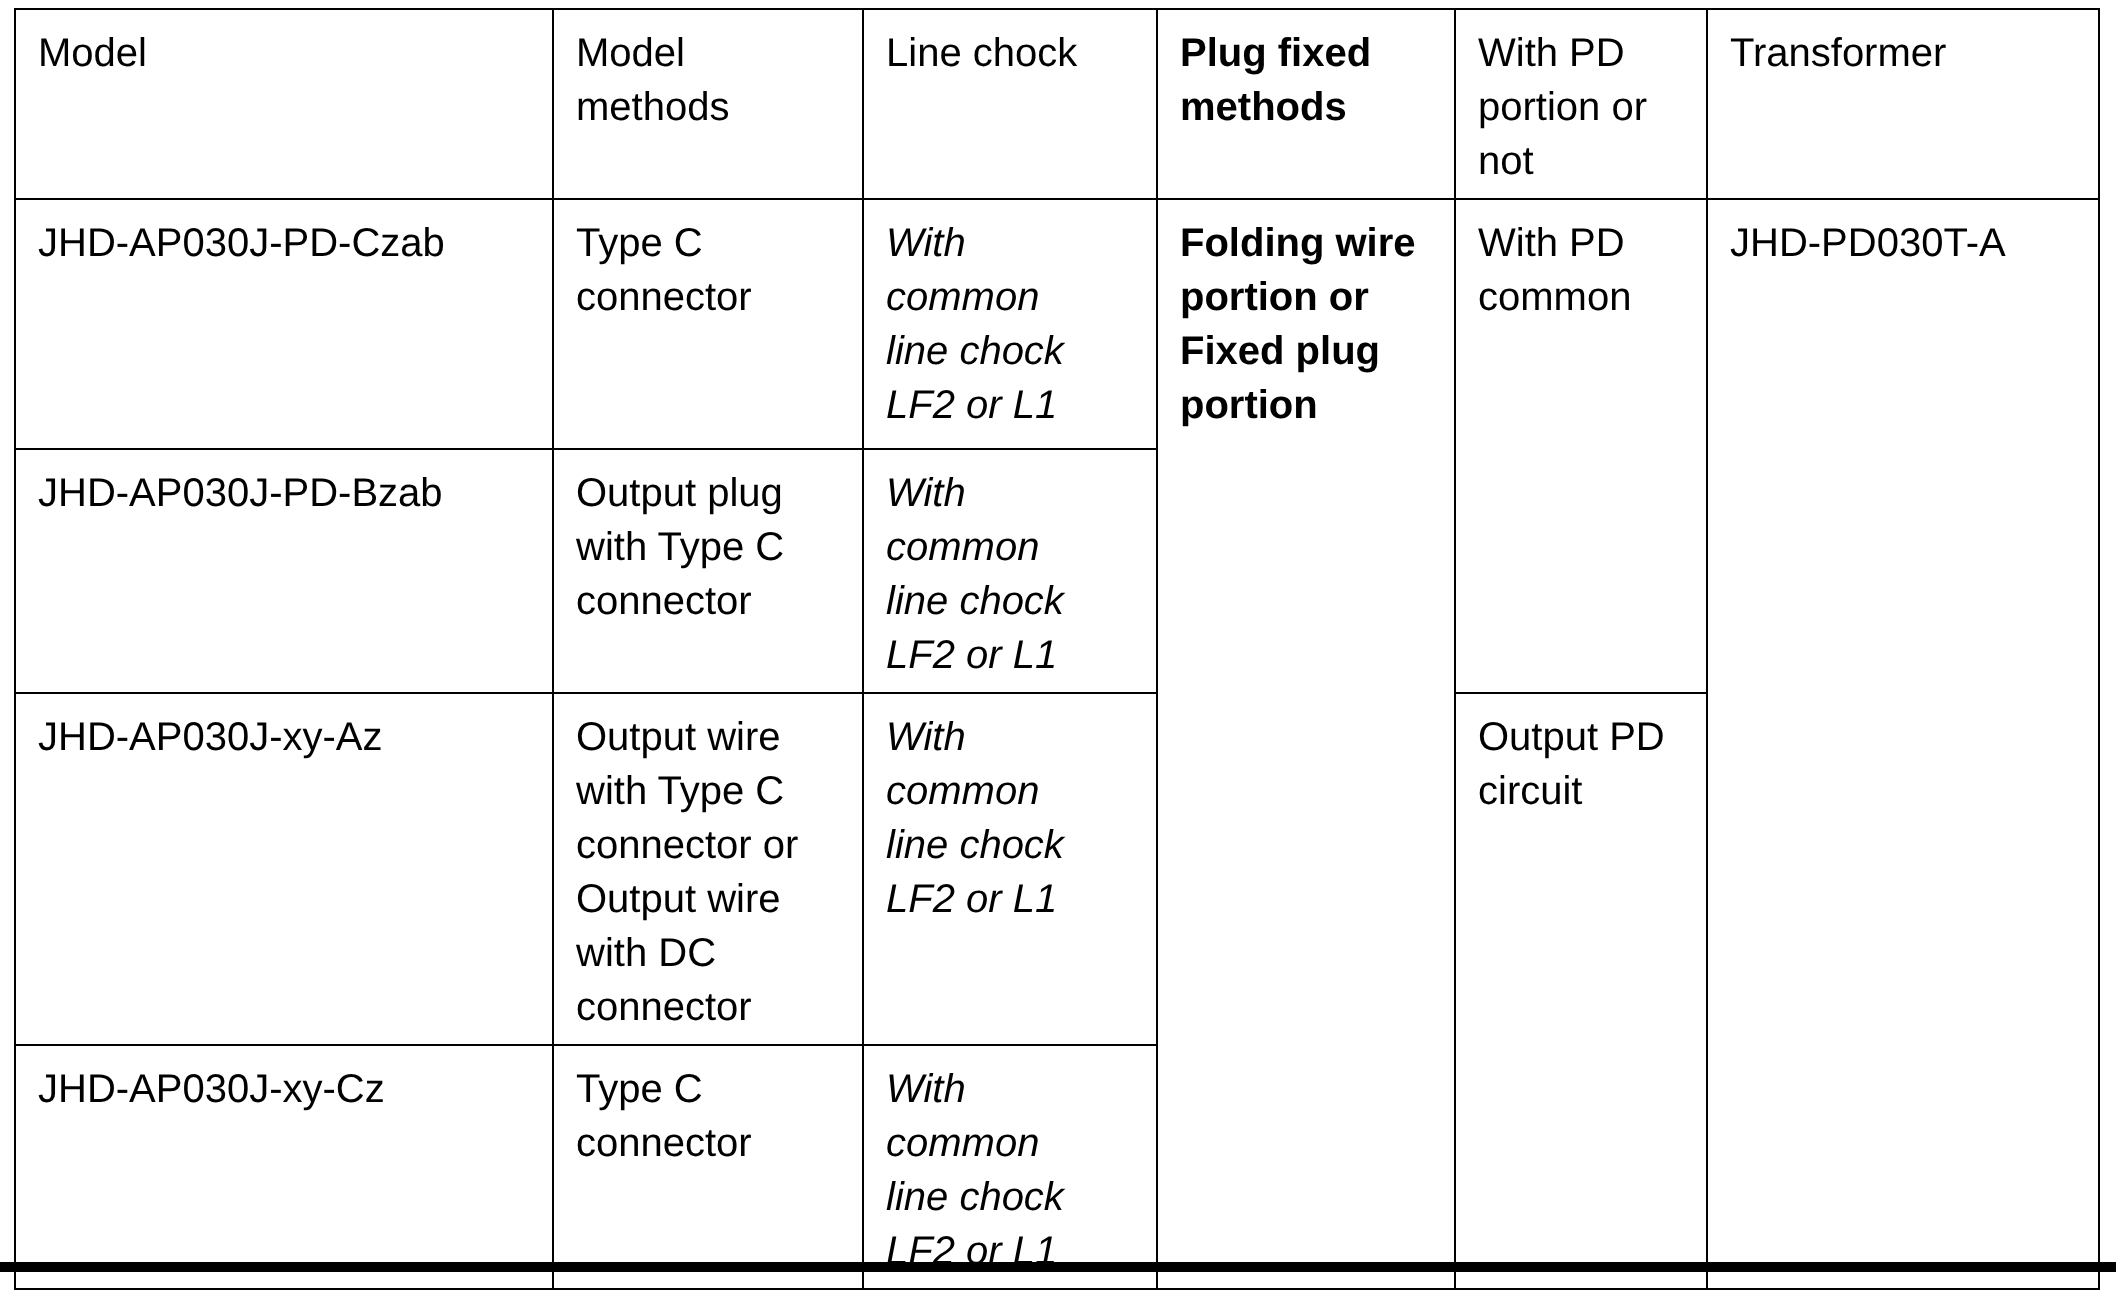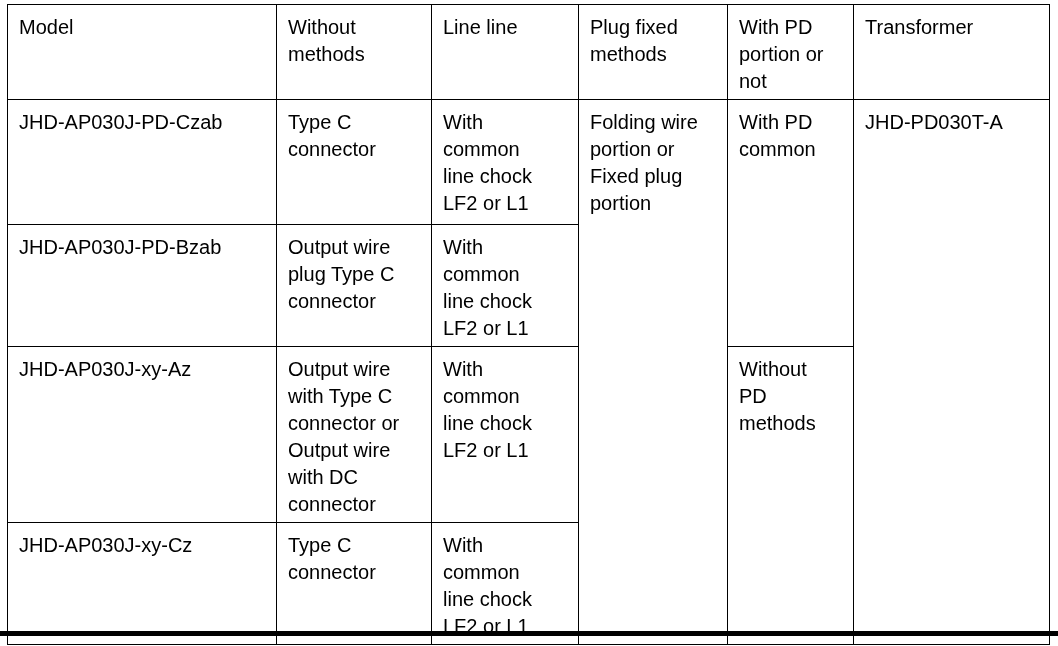--- a/index.html
+++ b/index.html
@@ -29,22 +29,22 @@
     vertical-align: top;
     text-align: left;
     font-weight: normal;
     font-size: 20px;
     line-height: 27px;
     padding: 9px 6px 4px 11px;
     overflow: hidden;
   }
   
   .cw2 { max-width: 118px; }
-  .cw3 { max-width: 100px; }
-  .cw4 { max-width: 120px; }
+  .cw3 { max-width: 100px; font-style: italic; }
+  .cw4 { max-width: 120px; font-weight: bold; }
   .cw5 { max-width: 96px;  }
   .bottom-rule {
     position: absolute;
     left: 0;
     top: 631px;
     width: 1058px;
     height: 5px;
     background: #000000;
   }
 </style>
@@ -59,24 +59,24 @@
     <col style="width:149px">
     <col style="width:126px">
     <col style="width:196px">
   </colgroup>
   <thead>
     <tr style="height:93px">
       <th>
         <div>Model</div>
       </th>
       <th>
-        <div class="cw2">Without methods</div>
+        <div class="cw2">Model methods</div>
       </th>
       <th>
-        <div>Line line</div>
+        <div>Line chock</div>
       </th>
       <th>
         <div class="cw4">Plug fixed methods</div>
       </th>
       <th>
         <div class="cw5">With PD portion or not</div>
       </th>
       <th>
         <div>Transformer</div>
       </th>
@@ -101,38 +101,38 @@
       </td>
       <td rowspan="4">
         <div>JHD-PD030T-A</div>
       </td>
     </tr>
     <tr style="height:120px">
       <td>
         <div>JHD-AP030J-PD-Bzab</div>
       </td>
       <td>
-        <div class="cw2">Output wire plug Type C connector</div>
+        <div class="cw2">Output plug with Type C connector</div>
       </td>
       <td>
         <div class="cw3">With common line chock LF2 or L1</div>
       </td>
     </tr>
     <tr style="height:175px">
       <td>
         <div>JHD-AP030J-xy-Az</div>
       </td>
       <td>
         <div class="cw2">Output wire with Type C connector or Output wire with DC connector</div>
       </td>
       <td>
         <div class="cw3">With common line chock LF2 or L1</div>
       </td>
       <td rowspan="2">
-        <div class="cw5">Without PD methods</div>
+        <div class="cw5">Output PD circuit</div>
       </td>
     </tr>
     <tr style="height:115px">
       <td>
         <div>JHD-AP030J-xy-Cz</div>
       </td>
       <td>
         <div class="cw2">Type C connector</div>
       </td>
       <td>

